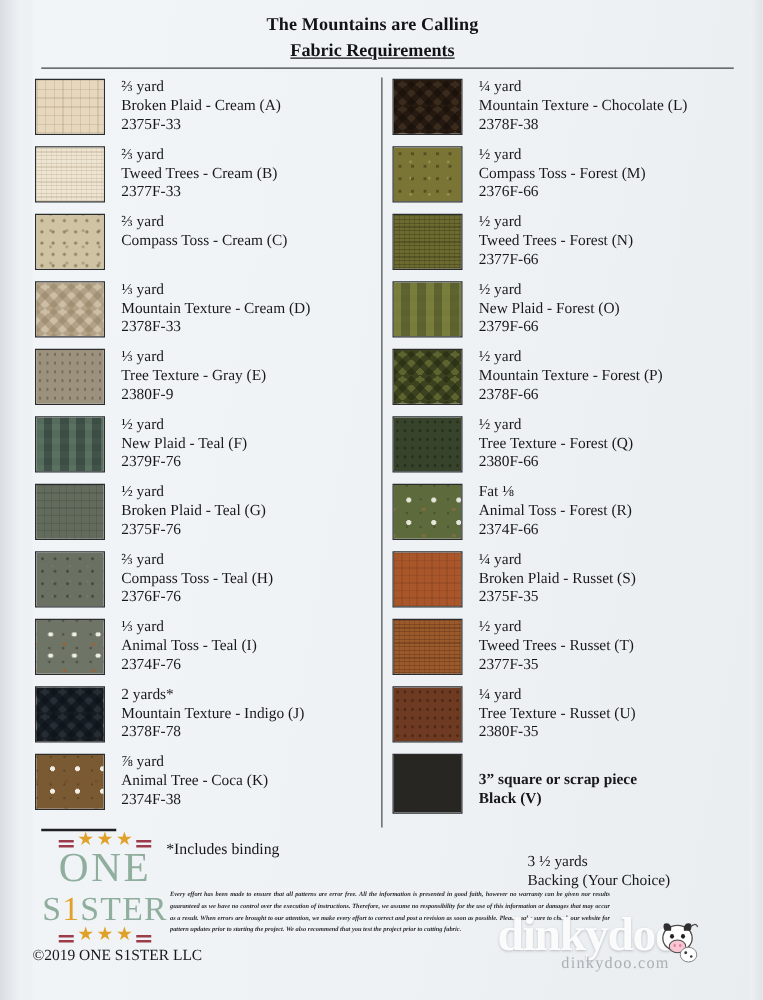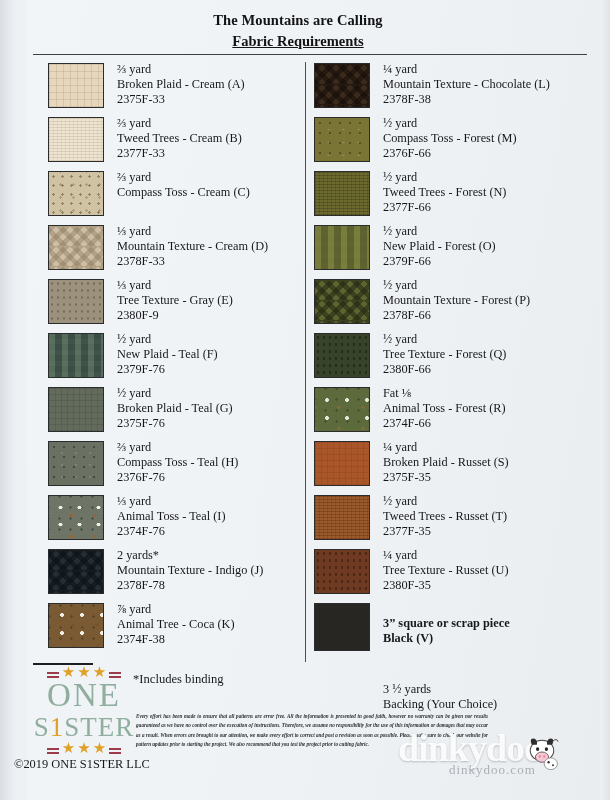--- a/index.html
+++ b/index.html
@@ -37,21 +37,21 @@
     position:absolute;left:33px;right:23px;top:54px;height:0;
     border-top:1.6px solid #3c4248;
   }
 
   
   .columns{
     position:absolute;left:0;right:0;top:62px;
     display:flex;
   }
   .col{position:relative;}
-  .col-left{width:300px;padding-left:48px;box-sizing:border-box;}
+  .col-left{width:300px;padding-left:28px;box-sizing:border-box;}
   .col-right{width:300px;padding-left:14px;box-sizing:border-box;}
   .divider{
     position:absolute;left:305px;top:62px;width:0;height:600px;
     border-left:1.5px solid #4a5057;
   }
 
   .row{
     display:flex;align-items:flex-start;
     height:54px;
   }
@@ -73,21 +73,21 @@
   .amount{font-size:12.3px;}
   .name{font-size:12.3px;}
   .sku{font-size:12.3px;}
 
   
   .row-scrap{height:62px;}
   .row-scrap .swatch{height:48px;}
   .scrap-info{margin-left:13px;line-height:1.26;padding-top:14px;font-weight:bold;}
 
   .backing{
-    margin-left:69px;margin-top:18px;line-height:1.26;
+    margin-left:108px;margin-top:18px;line-height:1.26;
   }
   .backing div{font-size:12.3px;}
 
   
   .binding{
     position:absolute;left:133px;top:672px;
     font-size:12.6px;
   }
 
   
@@ -101,21 +101,21 @@
   .dash::after{content:"";position:absolute;left:0;top:2px;width:12px;border-top:2px solid #9c3b4a;}
   .logo-one{
     font-size:33px;letter-spacing:2px;color:#8fae9e;line-height:1.02;
     font-family:"Liberation Serif", serif;
   }
   .logo-sister{
     font-size:27px;letter-spacing:1px;color:#8fae9e;line-height:1.05;text-align:center;
   }
   .logo-sister .one-digit{color:#e0a12a;}
   .copyright{
-    position:absolute;left:14px;top:757px;font-size:12.4px;
+    position:absolute;left:26px;top:757px;font-size:12.4px;
   }
 
   
   .disclaimer{
     position:absolute;left:136px;top:712px;width:352px;
     font-size:5.1px;line-height:1.85;
     font-style:italic;font-weight:bold;
     color:#2b2d30;
     text-align:justify;
   }

